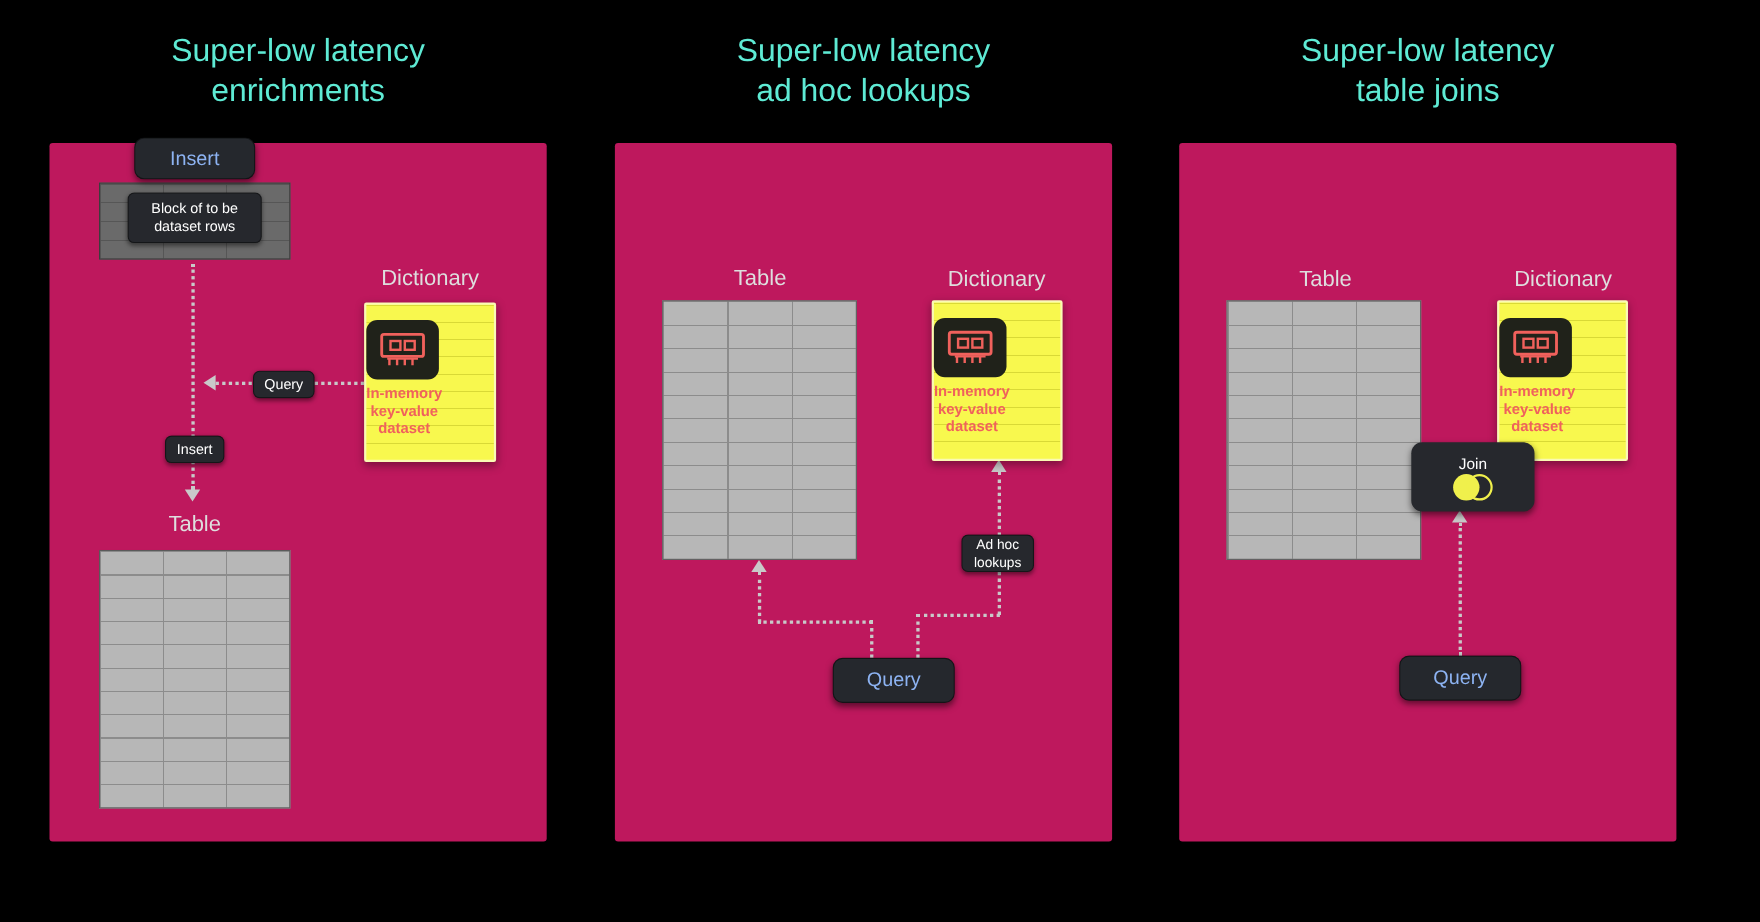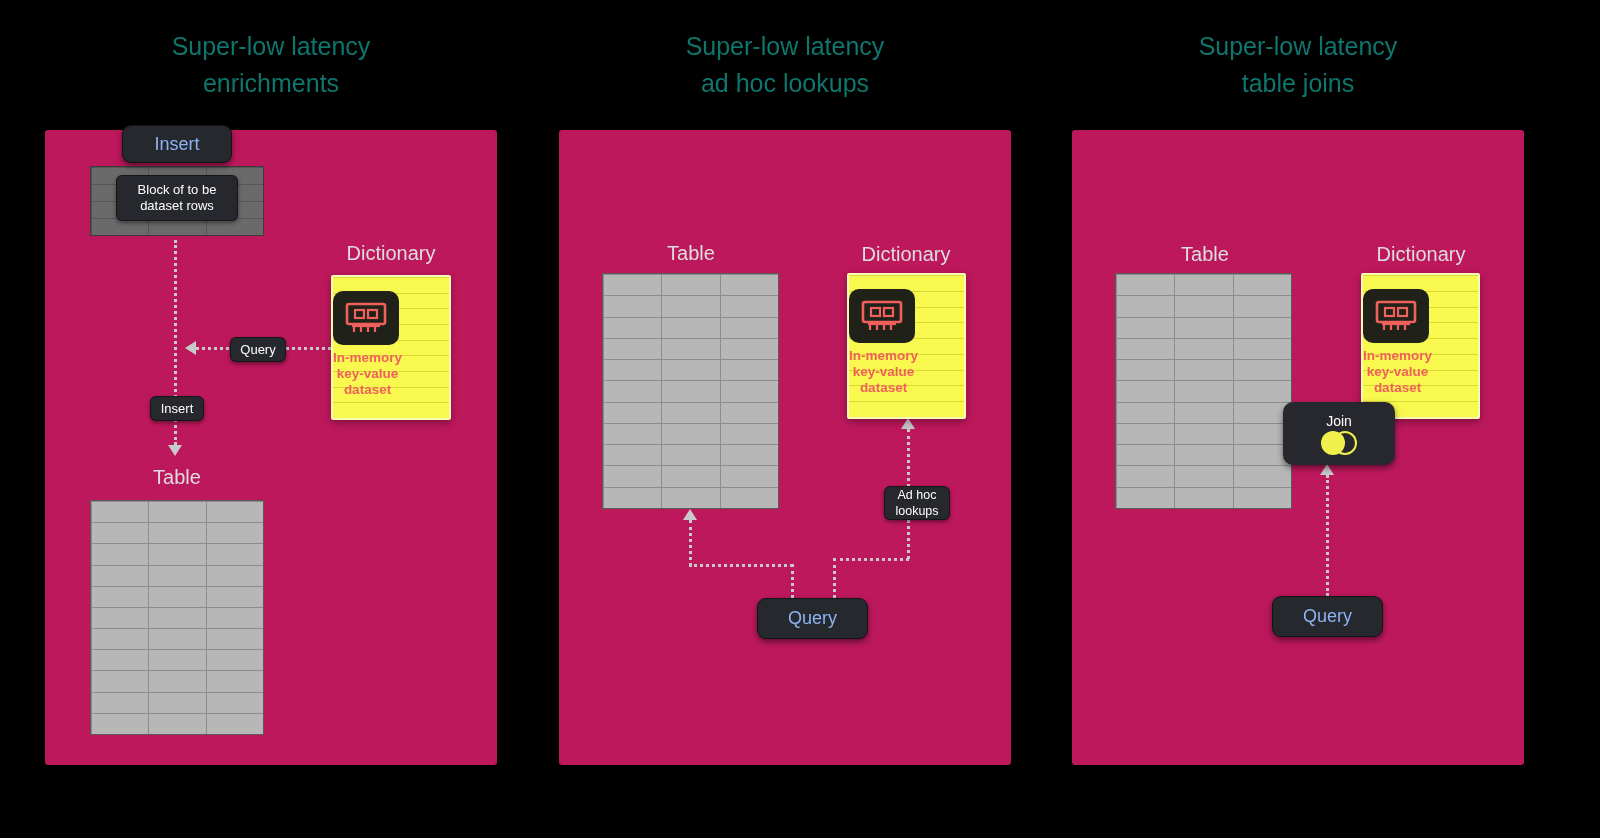--- a/index.html
+++ b/index.html
@@ -1,19 +1,19 @@
 <!DOCTYPE html>
 <html><head>
 <meta charset="utf-8">
 <style>
   html,body{margin:0;padding:0;background:#000;}
   .canvas{position:relative;width:1600px;height:838px;background:#000;
           font-family:"Liberation Sans",sans-serif;overflow:hidden;}
   .panel-title{position:absolute;top:28px;width:452px;text-align:center;
-          color:#0f766e;font-size:25px;line-height:37px;white-space:pre-line;}
+          color:#5eead4;font-size:29px;line-height:37px;white-space:pre-line;}
   .panel{position:absolute;top:130px;width:452px;height:635px;background:#be185d;border-radius:3px;}
 
   
   .grid-table{position:absolute;box-sizing:border-box;}
   .grid-light{background-color:#b7b7b7;border:1px solid #5a5a5a;
     background-image:
       repeating-linear-gradient(to right,#8c8c8c 0,#8c8c8c 1px,transparent 1px,transparent 33.333%),
       repeating-linear-gradient(to bottom,#8c8c8c 0,#8c8c8c 1px,transparent 1px,transparent 9.0909%);}
   .grid-dark{background-color:#6a6a6a;border:1px solid #3c3c3c;
     background-image:
@@ -131,21 +131,21 @@
           <rect x="24" y="9" width="9" height="8" fill="none" stroke="#f0615c" stroke-width="2.2"></rect>
           <path d="M8 25h28" fill="none" stroke="#f0615c" stroke-width="2.2"></path>
           <path d="M10 25v6 M17 25v6 M24 25v6 M31 25v6" fill="none" stroke="#f0615c" stroke-width="2.2"></path>
         </svg>
       </div>
       <div class="dict-text">In-memory
 key-value
 dataset</div>
     </div>
 
-    <div class="chip-label" style="left:325px;top:356px;width:66px;height:34px;font-size:12.5px">Ad hoc
+    <div class="chip-label" style="left:315px;top:356px;width:66px;height:34px;font-size:12.5px">Ad hoc
 lookups</div>
 
     <div class="pill-button" style="left:198px;top:468px;width:111px;height:41px">Query</div>
   </div>
 
   <div class="panel" style="left:1072px">
 
     <div class="dot-v" style="left:254px;top:345px;height:121px"></div>
     <div class="ah ah-up" style="left:248px;top:334px"></div>
 

